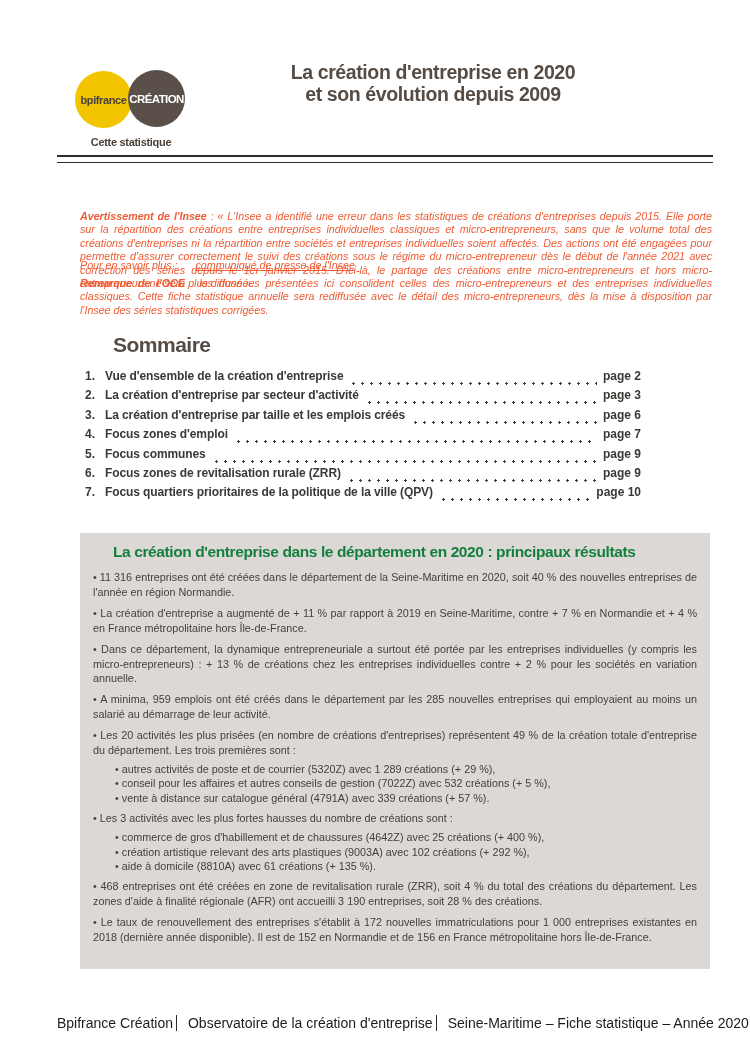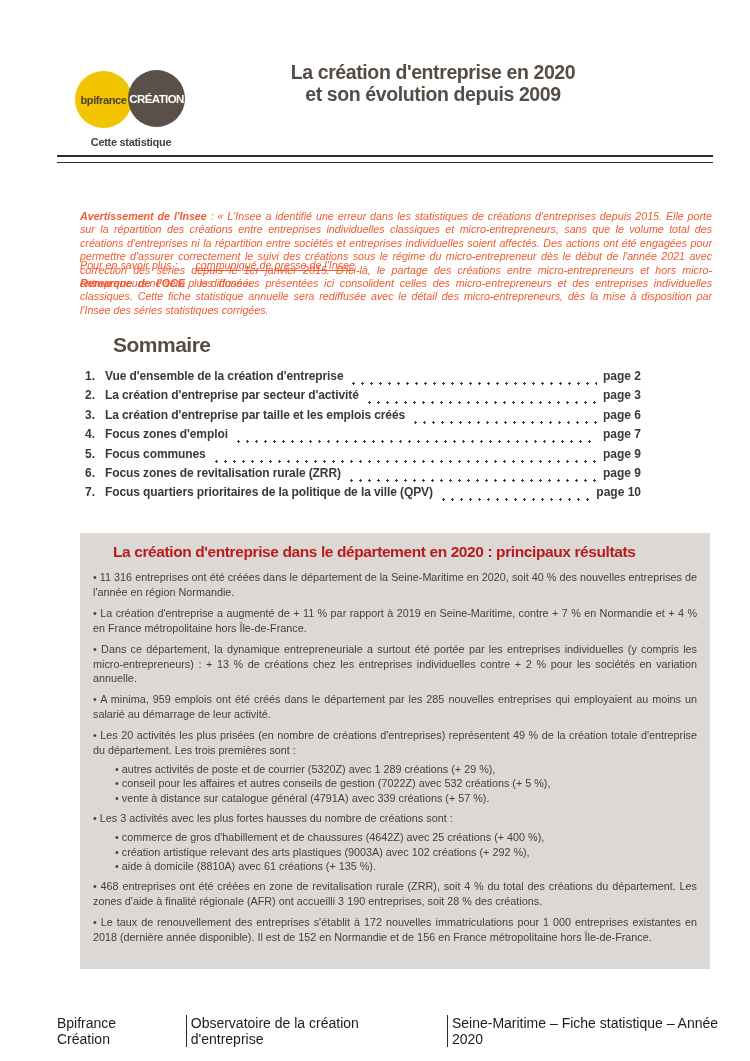--- a/index.html
+++ b/index.html
@@ -41,31 +41,31 @@
   .toc-num{width:20px;flex:none;}
   .toc-label{flex:none;white-space:nowrap;letter-spacing:-0.1px;}
   .toc-leader{flex:1;height:12px;margin:0 6px;align-self:flex-end;
               background-image:radial-gradient(circle,#3b3835 1.05px,transparent 1.25px);
               background-size:9px 3px;background-repeat:repeat-x;background-position:0 62%;}
   .toc-page{flex:none;white-space:nowrap;}
 
   
   .graybox{position:absolute;left:80px;top:533px;width:630px;height:436px;background:#dcd8d5;
            box-sizing:border-box;padding:8px 13px 8px 13px;overflow:hidden;}
-  .box-title{margin:2px 0 9px 20px;font-size:15.5px;font-weight:bold;color:#b91c1c;letter-spacing:-0.4px;}
+  .box-title{margin:2px 0 9px 20px;font-size:15.5px;font-weight:bold;color:#15803d;letter-spacing:-0.4px;}
   .bullet{margin:0 0 6px 0;font-size:10.8px;line-height:14.9px;color:#454139;text-align:justify;}
   .bullet::before{content:"• ";}
   .subs{margin:-2px 0 6px 22px;}
   .sub{font-size:10.8px;line-height:14.4px;color:#454139;}
   .sub::before{content:"• ";}
 
   
   .footer{position:absolute;left:57px;top:1015px;font-size:14px;color:#1c1c1c;display:flex;align-items:center;}
   .footer span{display:inline-block;}
-  .footer span + span{border-left:1px solid #2a2a2a;padding-left:4px;margin-left:14px;}
+  .footer span + span{border-left:1px solid #2a2a2a;padding-left:11px;margin-left:3px;}
 </style>
 </head>
 <body>
 
 <div class="page">
 
   <div class="logos">
     <div class="circles">
       <div class="circle yellow">
         <span>bpifrance</span>

